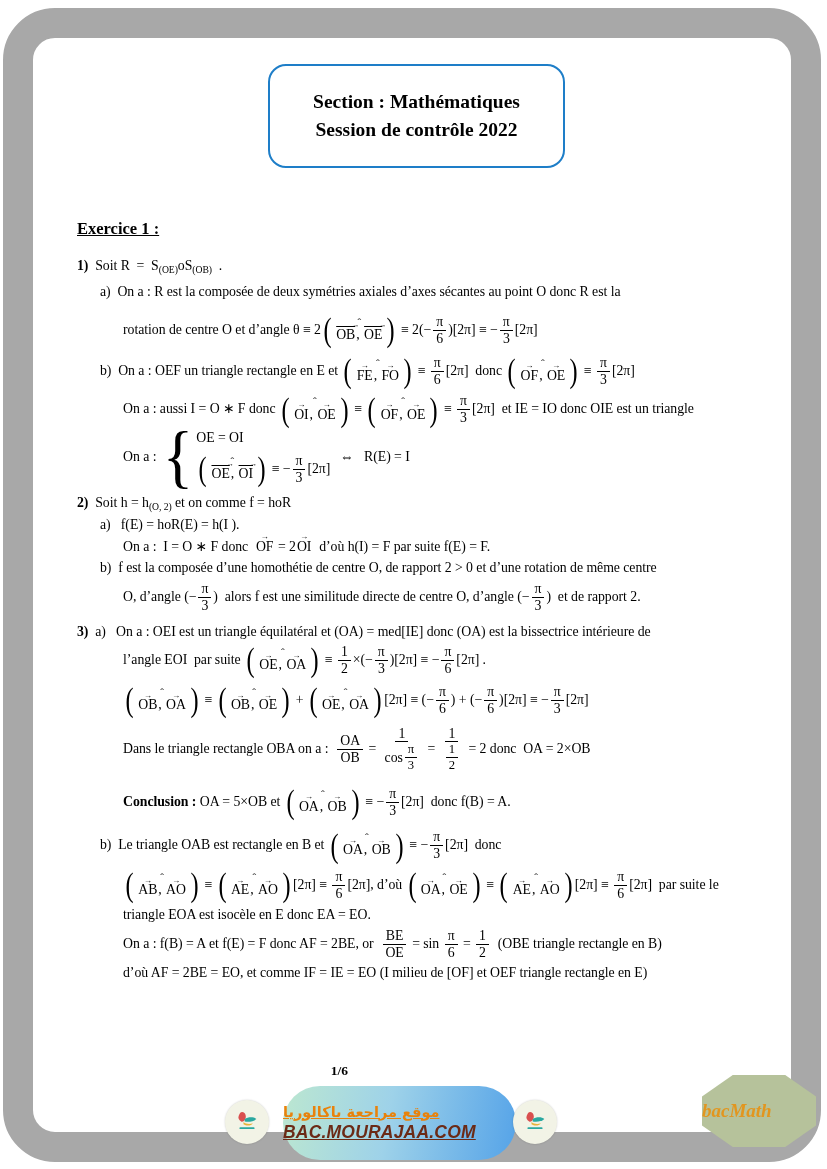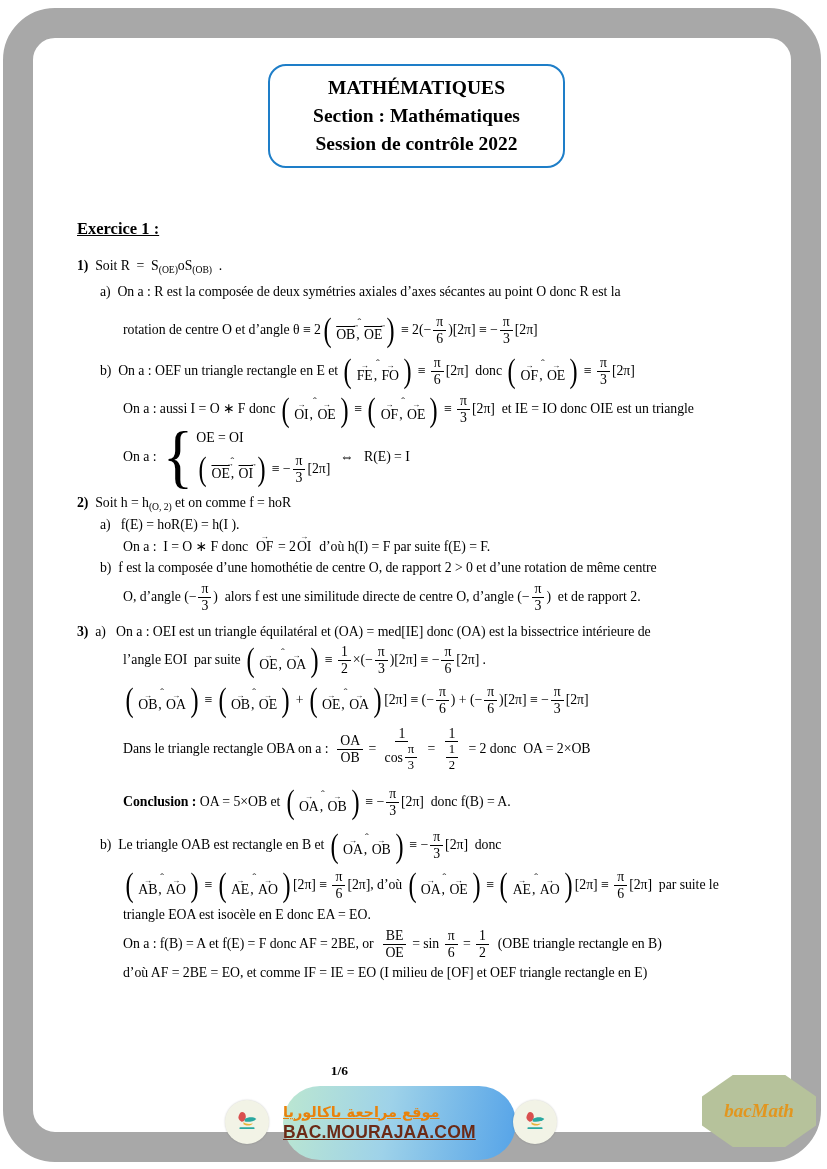--- a/index.html
+++ b/index.html
@@ -69,43 +69,42 @@
     position:absolute;left:283px;top:1086px;width:233px;height:74px;border-radius:37px;
     background:linear-gradient(100deg,#bce7d0 0%,#9ed2e9 45%,#55a3e8 100%);
     z-index:5;display:flex;flex-direction:column;align-items:flex-start;justify-content:center;gap:2px;
   }
   .pill .ar{
     font-family:"DejaVu Sans", sans-serif;font-size:14.5px;font-weight:bold;
     color:#e8820c;text-decoration:underline;direction:rtl;cursor:pointer;
   }
   .pill .dom{
     font-family:"Liberation Sans", sans-serif;font-size:17.5px;font-weight:bold;
-    color:#6b2a16;text-decoration:underline;letter-spacing:0.2px;cursor:pointer;
+    color:#6b2a16;text-decoration:underline;letter-spacing:0.2px;cursor:pointer;font-style:italic;
   }
   .logo-c{
     position:absolute;width:44px;height:44px;border-radius:50%;background:#f2f3e6;
     z-index:6;display:flex;align-items:center;justify-content:center;
     box-shadow:0 0 2px rgba(0,0,0,0.2);
   }
   .logo-left{left:225px;top:1100px;}
   .logo-right{left:513px;top:1100px;}
   .badge{
     position:absolute;left:702px;top:1075px;width:114px;height:72px;background:#b6c29b;
     clip-path:polygon(27% 0,73% 0,100% 30%,100% 70%,73% 100%,27% 100%,0 70%,0 30%);
-    z-index:4;display:flex;align-items:center;justify-content:center;
+    z-index:4;display:flex;align-items:center;justify-content:flex-start;
   }
   .badge .txt{font-style:italic;color:#e2961f;font-size:19px;font-weight:bold;}
 </style>
 </head>
 <body>
 
 <div class="frame"></div>
 
 <div class="title-box">
-  <span>MATHÉMATIQUES</span>
   <span>Section : Mathématiques</span>
   <span>Session de contrôle 2022</span>
 </div>
 
 <div class="exercise-heading">Exercice 1 :</div>
 
 <div class="content">
     <div class="line in0" style="margin-top: 0px;"><span class="bold">1)</span><span>&nbsp; Soit R &nbsp;=&nbsp; S</span><span class="sub">(OE)</span><span>oS</span><span class="sub">(OB)</span><span>&nbsp; .</span></div>
     <div class="line in1" style="margin-top: 7px;"><span>a)&nbsp; On a : R est la composée de deux symétries axiales d’axes sécantes au point O donc R est la</span></div>
     <div class="line in2" style="margin-top: 12px;"><span>rotation de centre O et d’angle θ ≡ 2</span><span class="ang">

